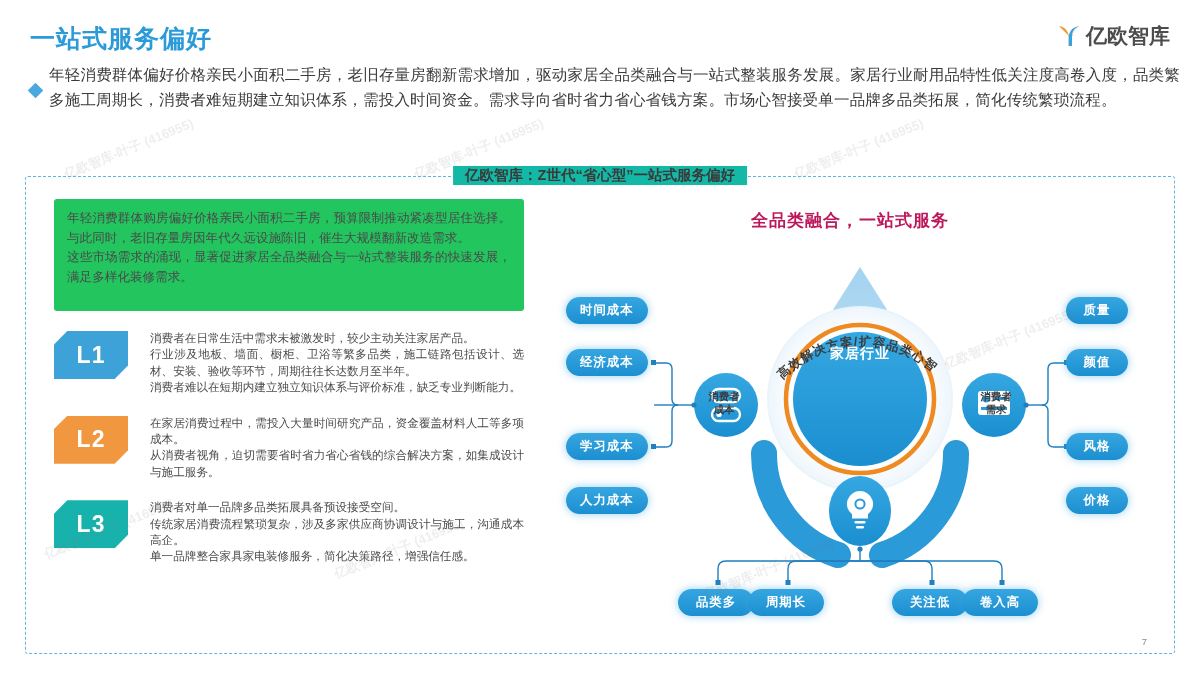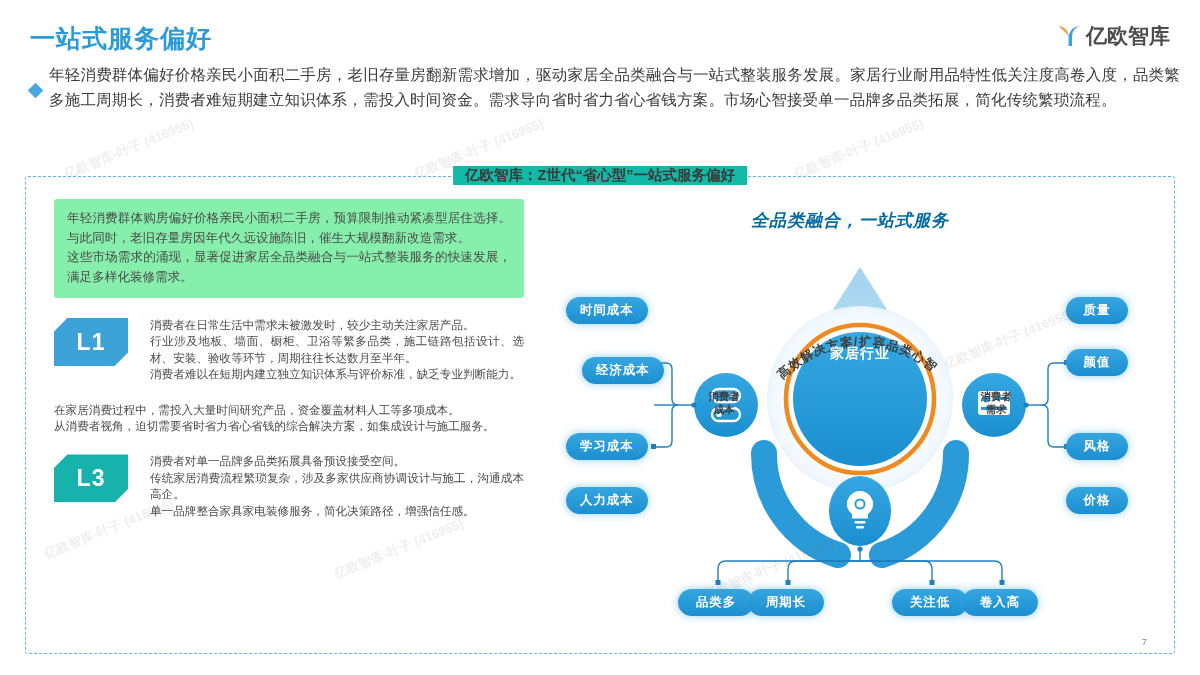--- a/index.html
+++ b/index.html
@@ -55,22 +55,22 @@
   #panel-title {
     position: absolute; left: 50%; top: -11px; transform: translateX(-50%);
     background: #14b8a6; padding: 0 12px;
     font-size: 14.5px; font-weight: bold; color: #3a3a3a;
     white-space: nowrap;
   }
 
   
   #left-col { position: absolute; left: 28px; top: 22px; width: 470px; }
   #summary-box {
-    background: #86efac; border-radius: 3px;
-    padding: 10px 13px 11px 13px;
+    background: #22c55e; border-radius: 3px;
+    padding: 10px 13px 24px 13px;
     font-size: 12.6px; line-height: 19.5px; color: #4a4a4a;
     text-align: justify;
   }
 
   .lrow { display: flex; align-items: flex-start; gap: 22px; margin-top: 18px; }
   .lbadge {
     width: 74px; height: 48px; flex: none; position: relative;
     margin-top: 2px;
   }
   .lbadge .shape {
@@ -86,21 +86,21 @@
   }
   .ltext {
     font-size: 11.6px; line-height: 16.4px; color: #4b4b4b;
     padding-top: 1px; text-align: justify;
   }
 
   
   #diagram { position: absolute; left: 500px; top: 0; width: 648px; height: 476px; }
   #diagram-title {
     position: absolute; left: 0; right: 0; top: 32px; text-align: center;
-    font-size: 17px; font-weight: bold; color: #0369a1; letter-spacing: 1px; font-style: italic;
+    font-size: 17px; font-weight: bold; color: #be185d; letter-spacing: 1px;
   }
   #diagram-svg { position: absolute; left: 0; top: 0; }
 
   .pill {
     position: absolute;
     display: flex; align-items: center; justify-content: center;
     height: 27px; padding: 0 14px; min-width: 78px;
     border-radius: 14px;
     background: linear-gradient(180deg,#35a6e0 0%,#1c8fd1 100%);
     color: #ffffff; font-size: 12.4px; font-weight: bold;
@@ -156,20 +156,24 @@
       <div id="summary-box">年轻消费群体购房偏好价格亲民小面积二手房，预算限制推动紧凑型居住选择。与此同时，老旧存量房因年代久远设施陈旧，催生大规模翻新改造需求。<br>这些市场需求的涌现，显著促进家居全品类融合与一站式整装服务的快速发展，满足多样化装修需求。</div>
       <div id="l-items">
           <div class="lrow">
             <div class="lbadge">
               <div class="shape" style="background: rgb(61, 162, 216);"></div>
               <div class="lab">L1</div>
             </div>
             <div class="ltext">消费者在日常生活中需求未被激发时，较少主动关注家居产品。<br>行业涉及地板、墙面、橱柜、卫浴等繁多品类，施工链路包括设计、选材、安装、验收等环节，周期往往长达数月至半年。<br>消费者难以在短期内建立独立知识体系与评价标准，缺乏专业判断能力。</div>
           </div>
           <div class="lrow">
+            <div class="lbadge">
+              <div class="shape" style="background: rgb(240, 151, 63);"></div>
+              <div class="lab">L2</div>
+            </div>
             <div class="ltext">在家居消费过程中，需投入大量时间研究产品，资金覆盖材料人工等多项成本。<br>从消费者视角，迫切需要省时省力省心省钱的综合解决方案，如集成设计与施工服务。</div>
           </div>
           <div class="lrow">
             <div class="lbadge">
               <div class="shape" style="background: rgb(24, 178, 173);"></div>
               <div class="lab">L3</div>
             </div>
             <div class="ltext">消费者对单一品牌多品类拓展具备预设接受空间。<br>传统家居消费流程繁琐复杂，涉及多家供应商协调设计与施工，沟通成本高企。<br>单一品牌整合家具家电装修服务，简化决策路径，增强信任感。</div>
           </div>
         </div>
@@ -265,21 +269,21 @@
         <circle cx="334" cy="372" r="2.6" fill="#1f7fc0"></circle>
       </svg>
 
       <div id="center-label">家居行业</div>
 
       <div class="branch-label" id="left-branch" style="left:168px; top:214px; width:60px;">消费者<br>成本</div>
       <div class="branch-label" id="right-branch" style="left:440px; top:214px; width:60px;">消费者<br>需求</div>
 
       <div id="pills-left">
           <div class="pill" style="left: 40px; top: 120px;">时间成本</div>
-          <div class="pill" style="left: 40px; top: 180px; margin-left: 16px;">经济成本</div>
+          <div class="pill" style="left: 40px; top: 172px;">经济成本</div>
           <div class="pill" style="left: 40px; top: 256px;">学习成本</div>
           <div class="pill" style="left: 40px; top: 310px;">人力成本</div>
         </div>
       <div id="pills-right">
           <div class="pill" style="left: 540px; top: 120px; min-width: 62px;">质量</div>
           <div class="pill" style="left: 540px; top: 172px; min-width: 62px;">颜值</div>
           <div class="pill" style="left: 540px; top: 256px; min-width: 62px;">风格</div>
           <div class="pill" style="left: 540px; top: 310px; min-width: 62px;">价格</div>
         </div>
       <div id="pills-bottom">

